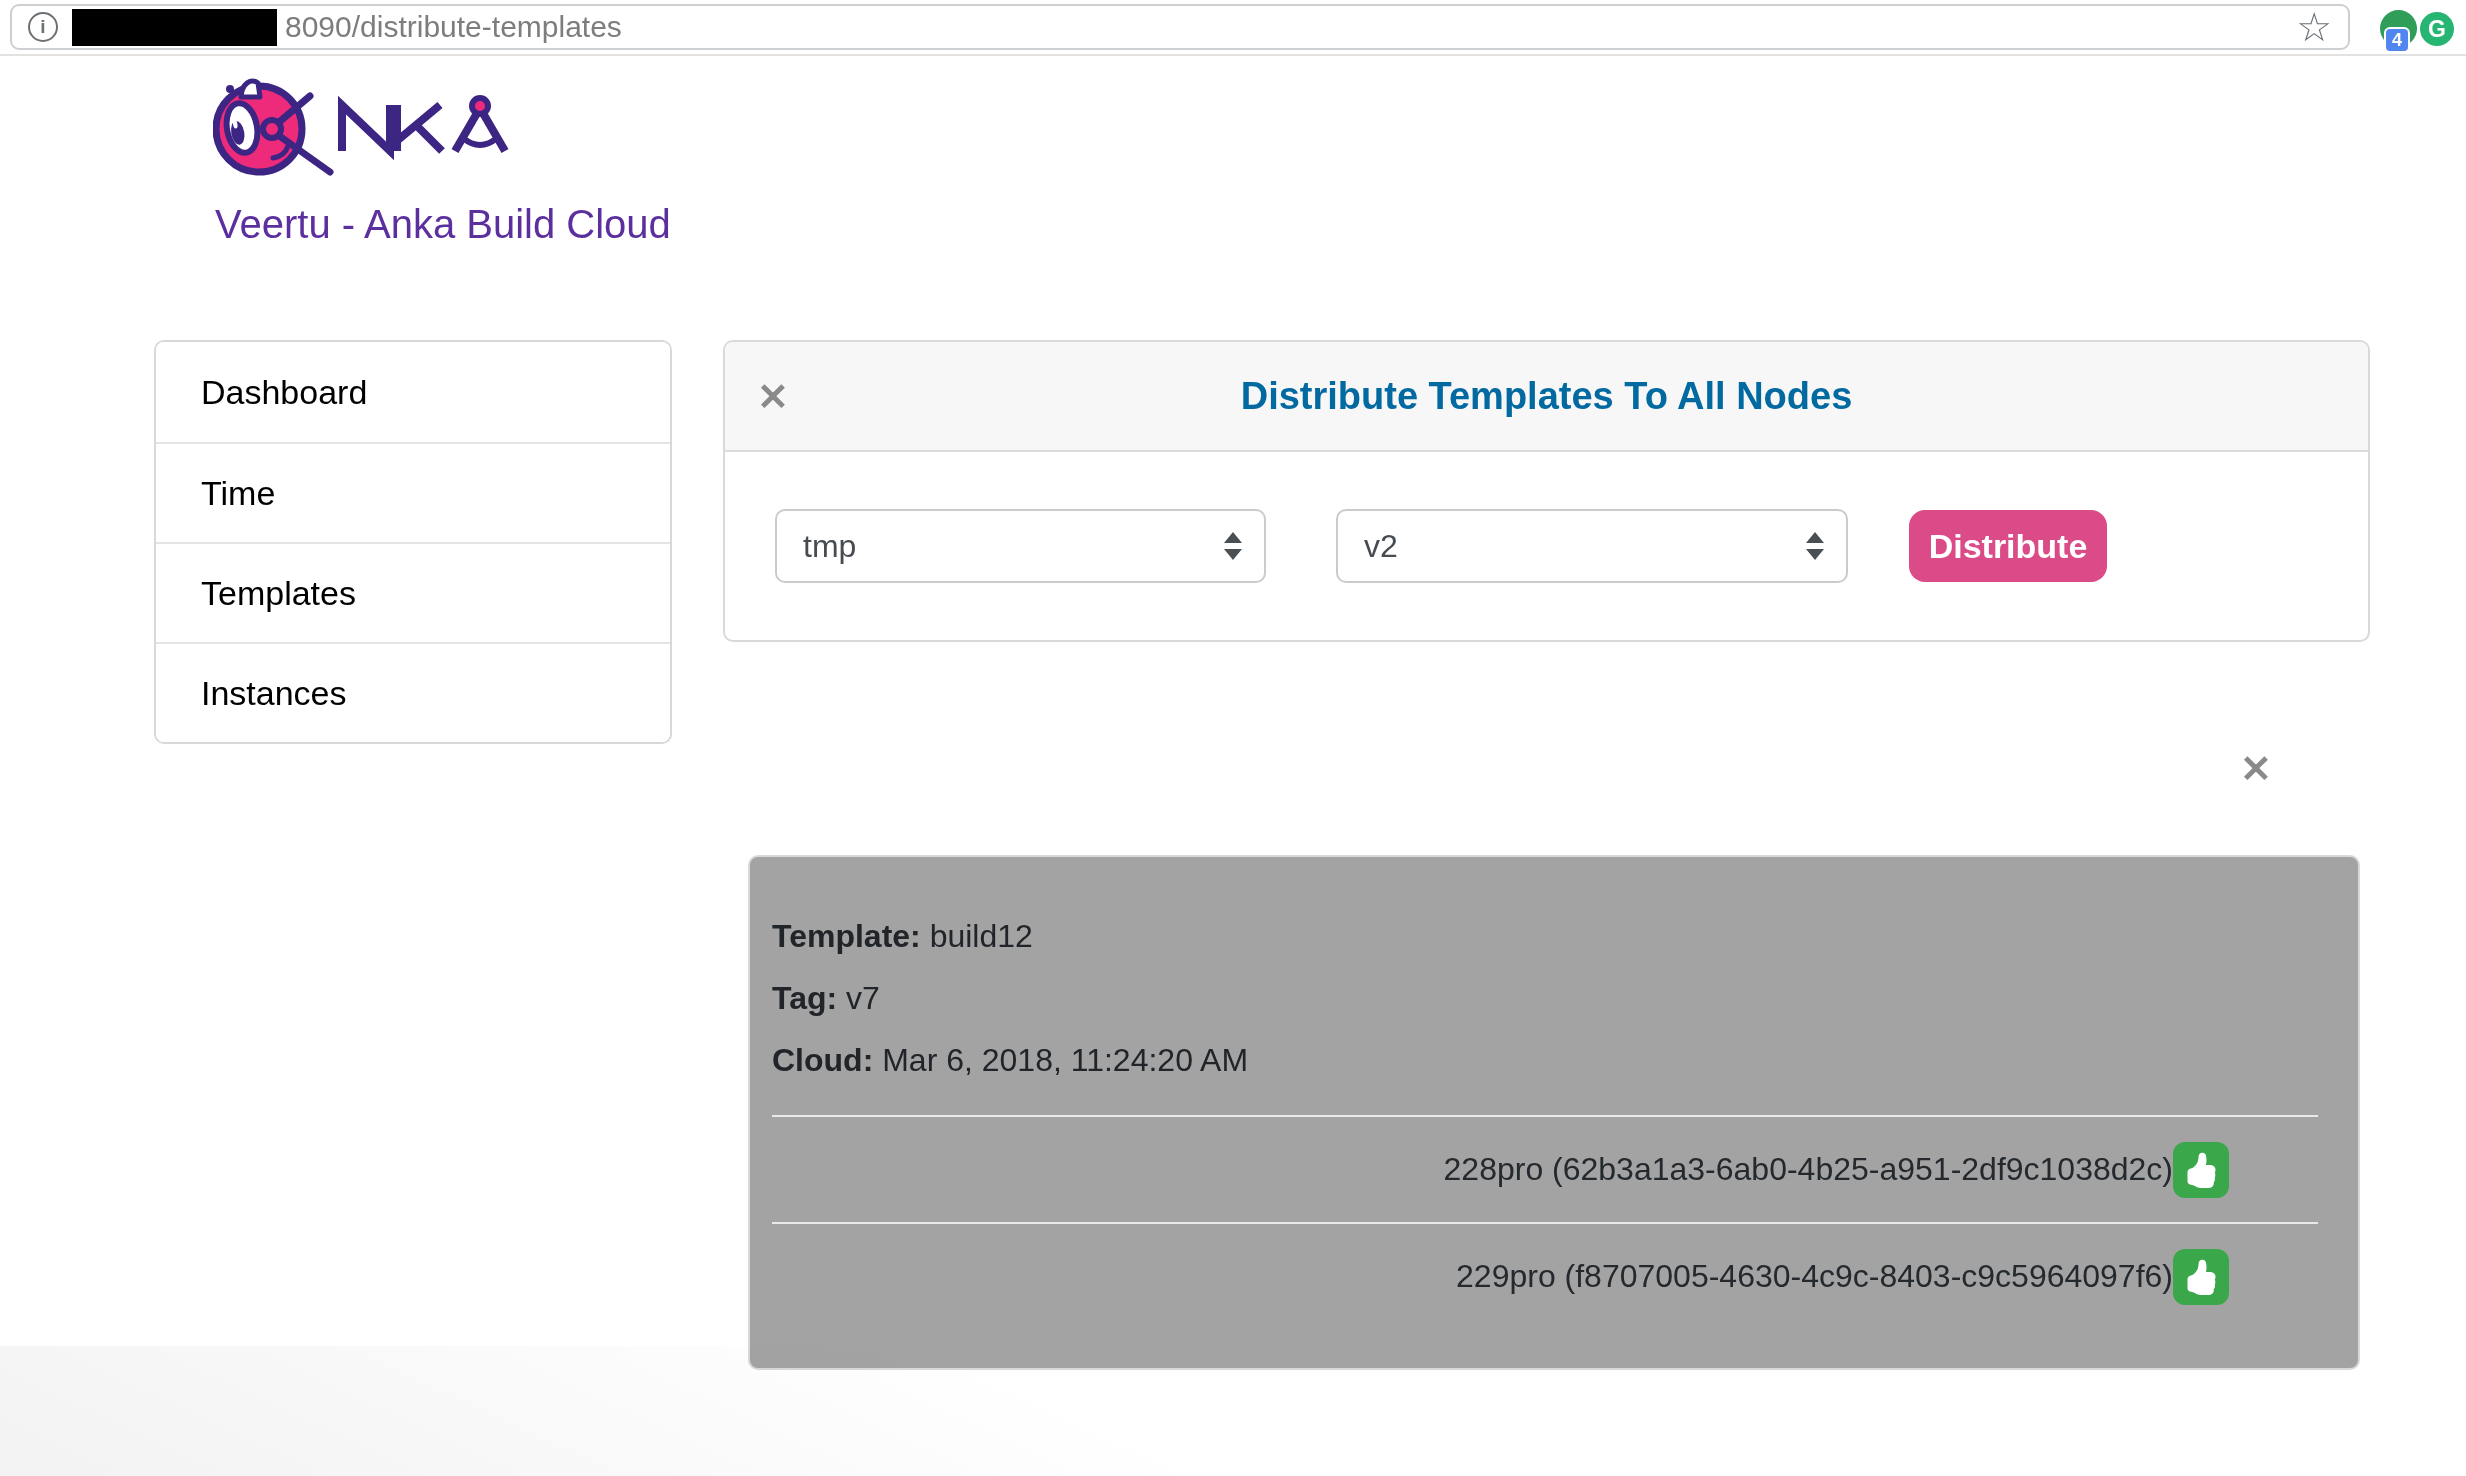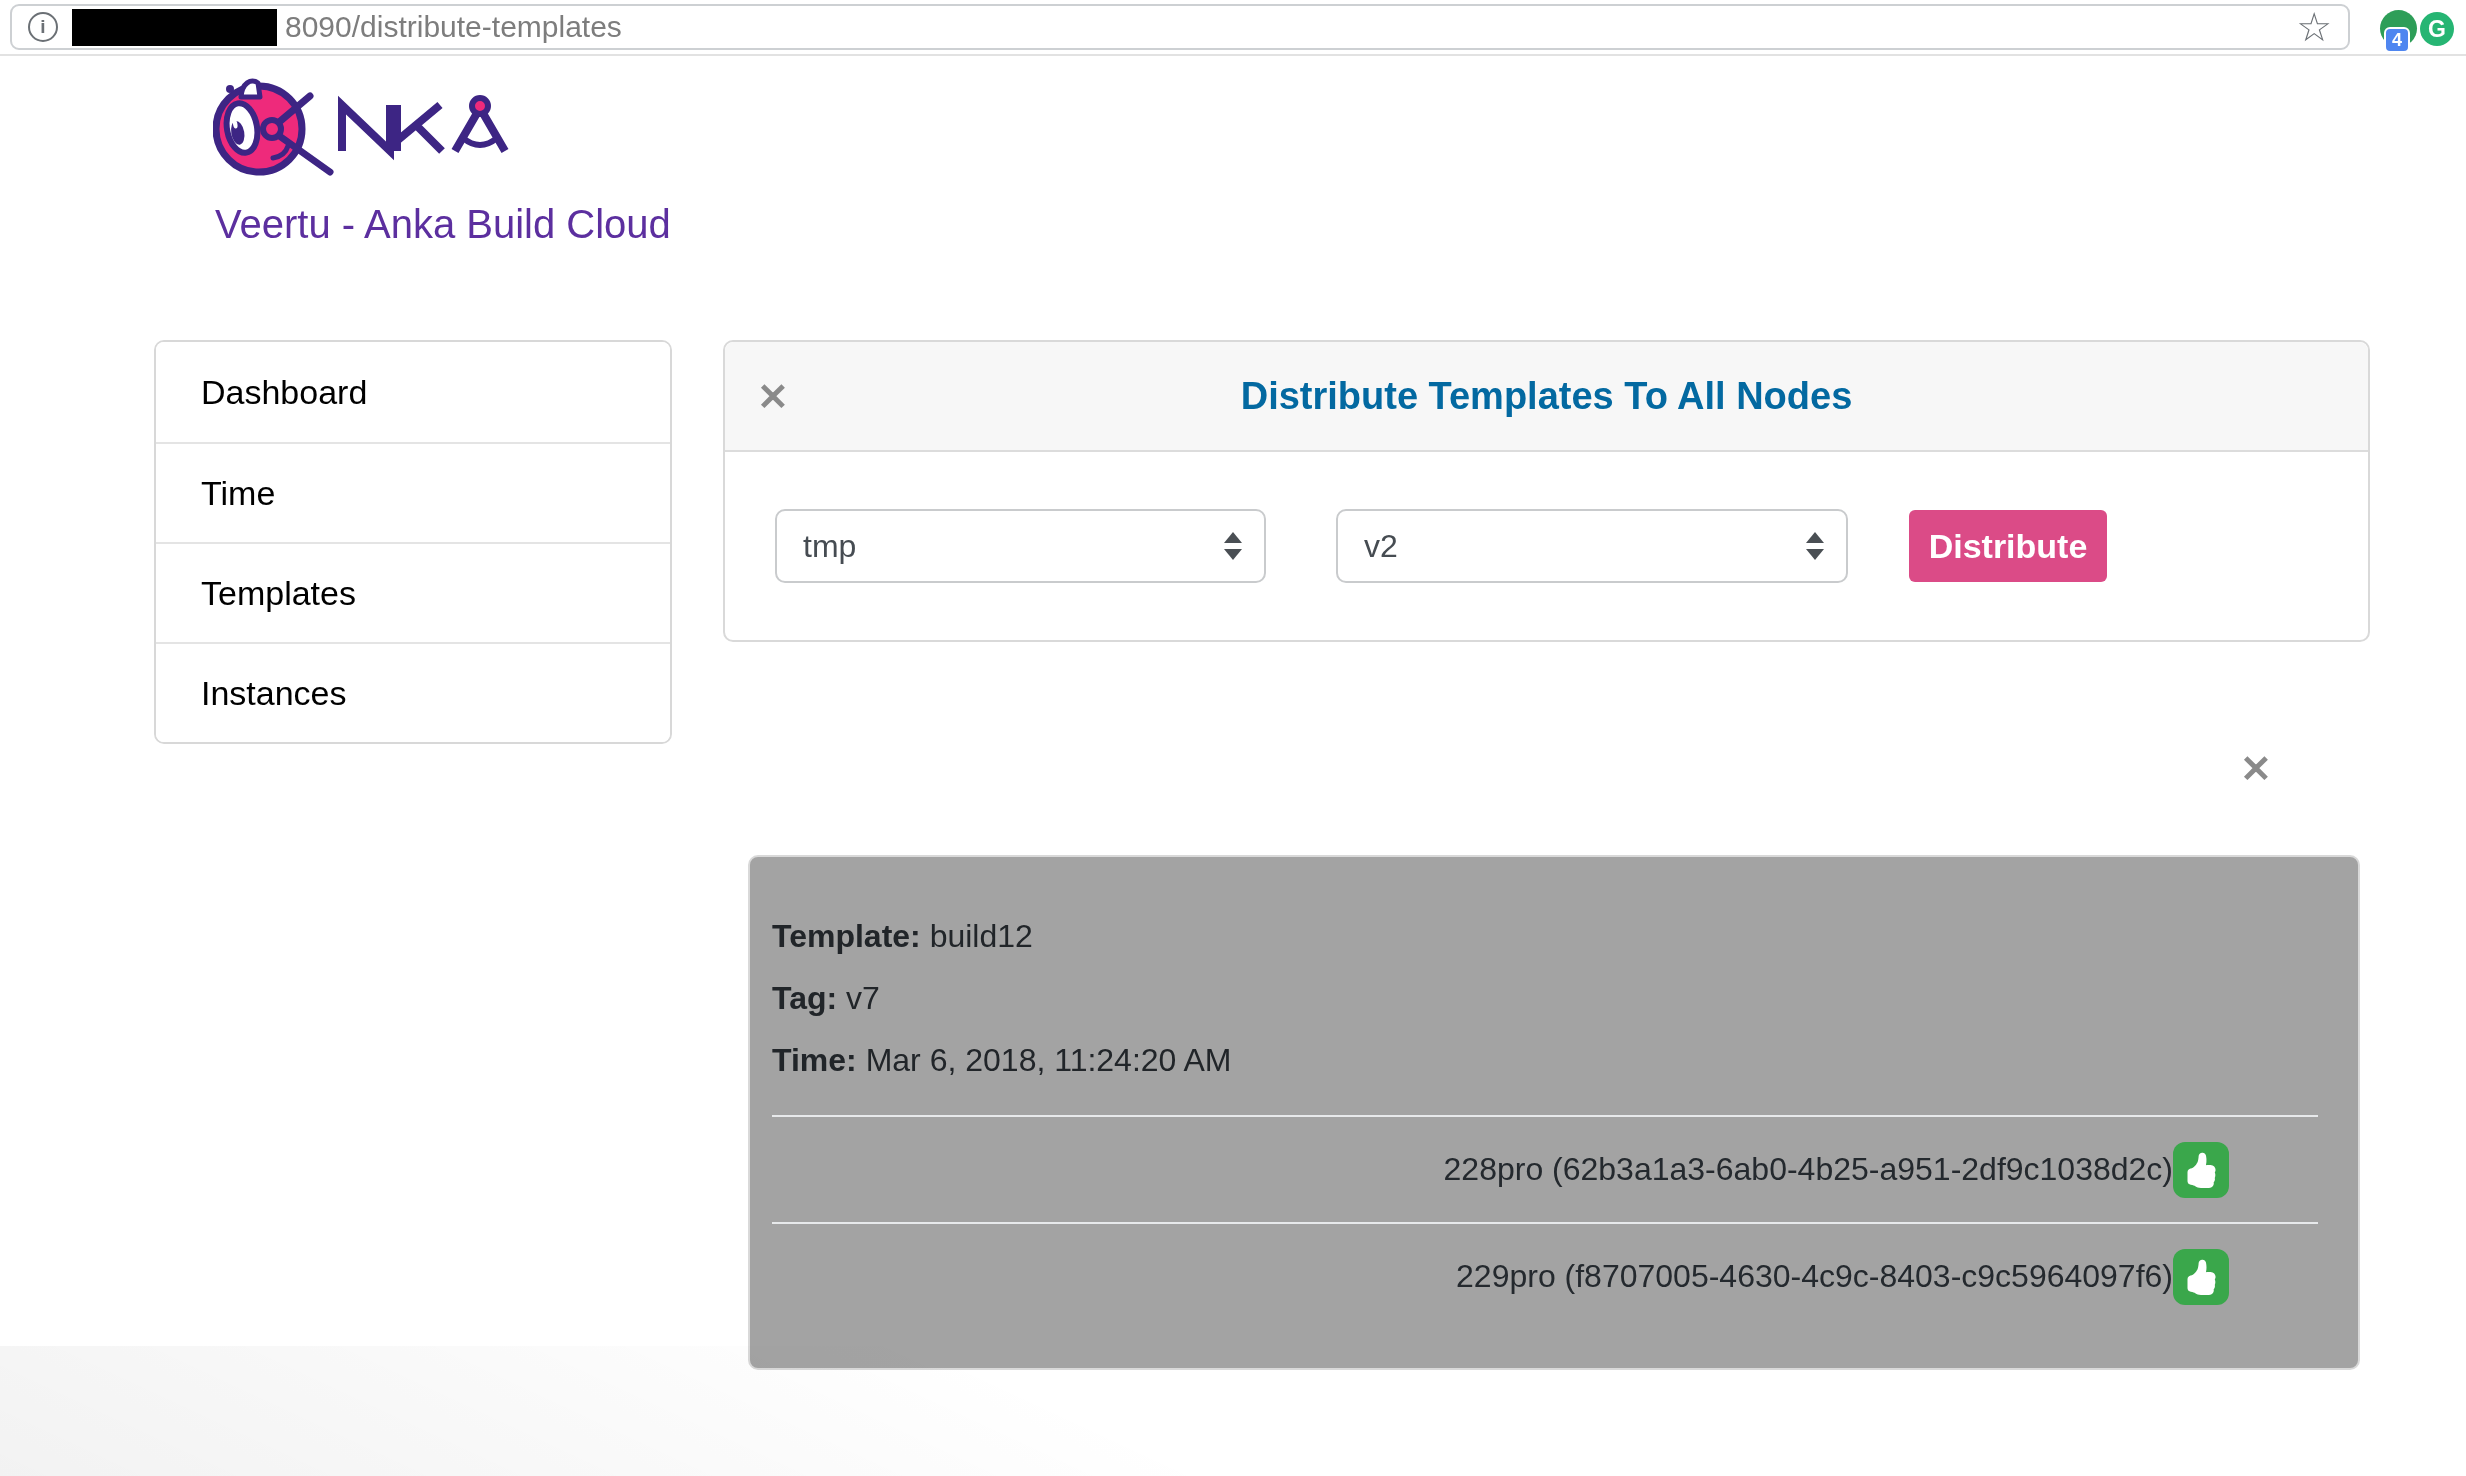--- a/index.html
+++ b/index.html
@@ -58,21 +58,21 @@
             padding:0 22px 0 26px; cursor:pointer; }
   .select .value { font-size:32px; color:#464c52; }
   .sel-template { width:491px; }
   .sel-tag { width:512px; margin-left:70px; }
   .arrows { display:flex; flex-direction:column; gap:6px; }
   .arrows .up { width:0; height:0; border-left:9px solid transparent;
                 border-right:9px solid transparent; border-bottom:11px solid #4a4f54; }
   .arrows .down { width:0; height:0; border-left:9px solid transparent;
                   border-right:9px solid transparent; border-top:11px solid #4a4f54; }
   .distribute-btn { margin-left:61px; width:198px; height:72px; border:none;
-                    border-radius:6px; background:#db4b87; color:#fff;
+                    border-radius:16px; background:#db4b87; color:#fff;
                     font-family:"Liberation Sans", sans-serif;
                     font-size:34px; font-weight:bold; cursor:pointer; }
 
   
   .result-close { position:absolute; left:2240px; top:750px; }
   .result-card { position:absolute; left:748px; top:855px; width:1612px; height:515px;
                  border:2px solid #d9d9d9; border-radius:10px; background:#a3a3a3; }
   .card-inner { margin:0 40px 0 22px; }
   .fields { padding-top:48px; padding-bottom:24px; }
   .field-row { font-size:32px; color:#212529; line-height:62px; }
@@ -164,21 +164,21 @@
       <div class="fields">
         <div class="field-row">
           <b>Template:</b>
           <span>build12</span>
         </div>
         <div class="field-row">
           <b>Tag:</b>
           <span>v7</span>
         </div>
         <div class="field-row">
-          <b>Time:</b>
+          <b>Cloud:</b>
           <span>Mar 6, 2018, 11:24:20 AM</span>
         </div>
       </div>
 
       <div class="node-row">
         <span class="node-name">228pro (62b3a1a3-6ab0-4b25-a951-2df9c1038d2c)</span>
         <span class="thumb-badge">
           <svg width="36" height="36" viewBox="0 0 16 16" fill="#ffffff">
             <path d="M6.956 1.745C7.021.81 7.908.087 8.864.325l.261.066c.463.116.874.456 1.012.965.22.816.533 2.511.062 4.51a9.84 9.84 0 0 1 .443-.051c.713-.065 1.669-.072 2.516.21.518.173.994.681 1.2 1.273.184.532.16 1.162-.234 1.733.058.119.103.242.138.363.077.27.113.567.113.856 0 .289-.036.586-.113.856-.039.135-.09.273-.16.404.169.387.107.819-.003 1.148a3.163 3.163 0 0 1-.488.901c.054.152.076.312.076.465 0 .305-.089.625-.253.912C13.1 15.522 12.437 16 11.5 16H8c-.605 0-1.07-.081-1.466-.218a4.82 4.82 0 0 1-.97-.484l-.048-.03c-.504-.307-.999-.609-2.068-.722C2.682 14.464 2 13.846 2 13V9c0-.85.685-1.432 1.357-1.615.849-.232 1.574-.787 2.132-1.41.56-.627.914-1.28 1.039-1.639.199-.575.356-1.539.428-2.59z"></path>
           </svg>

